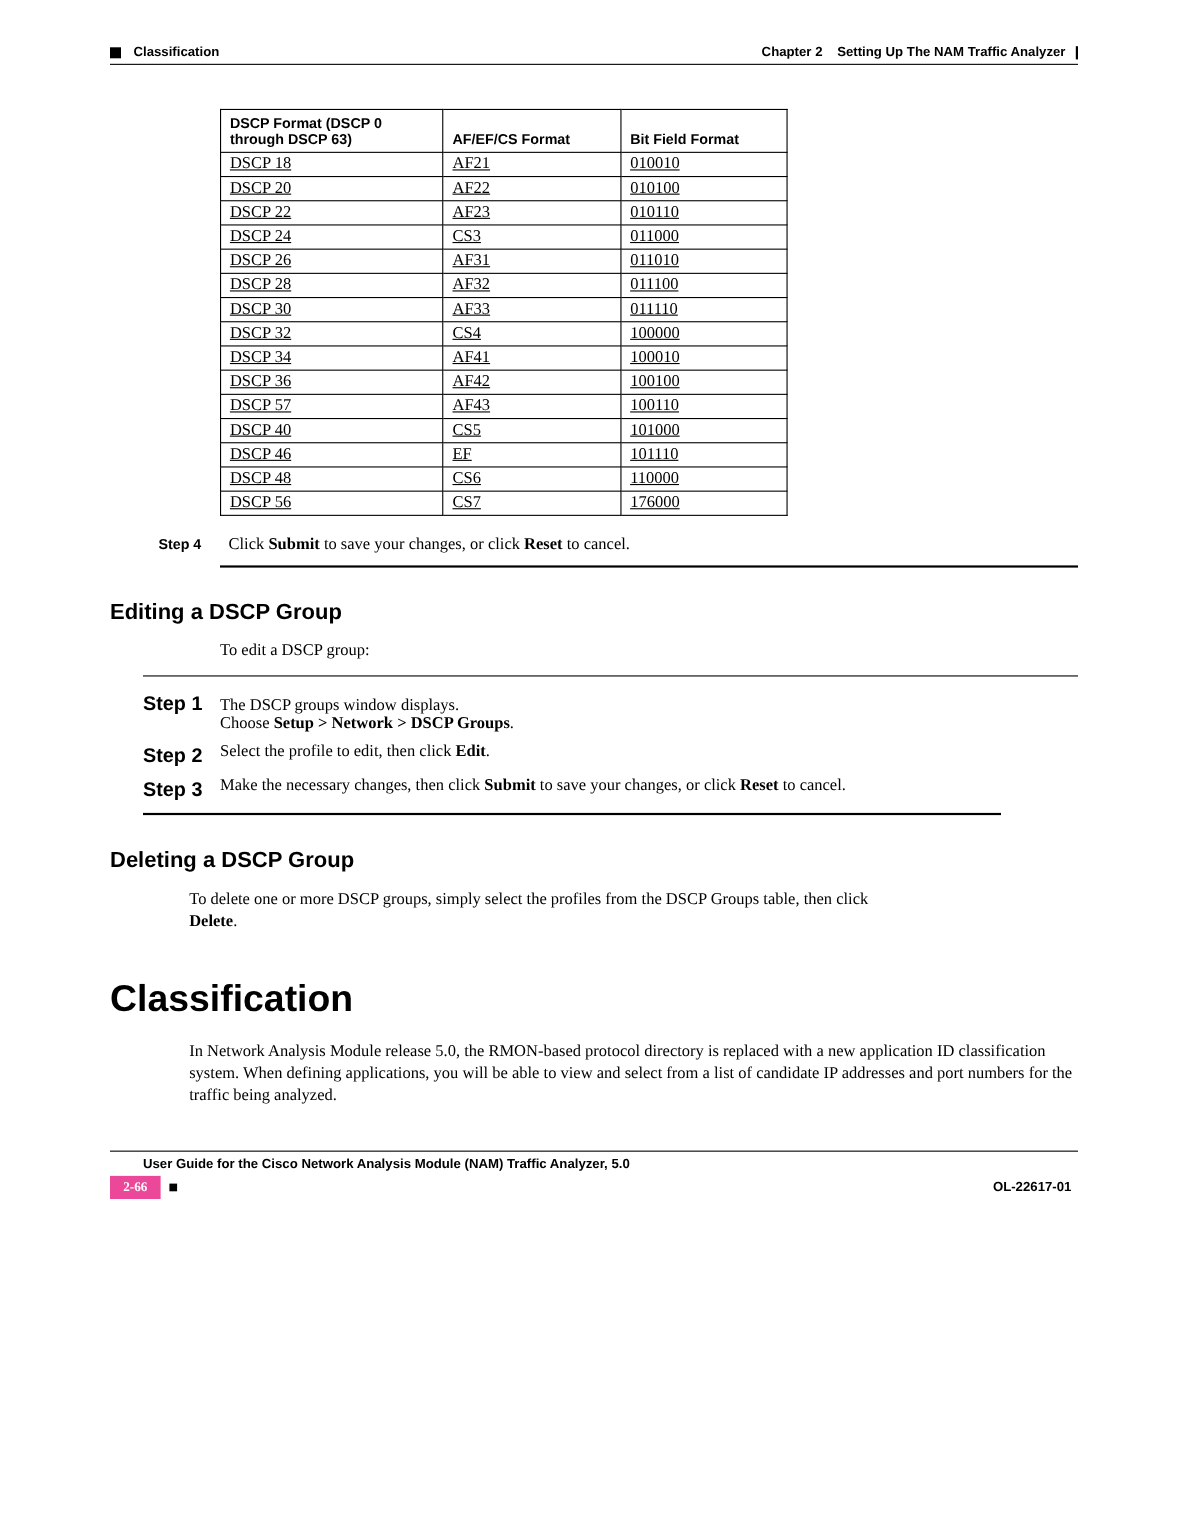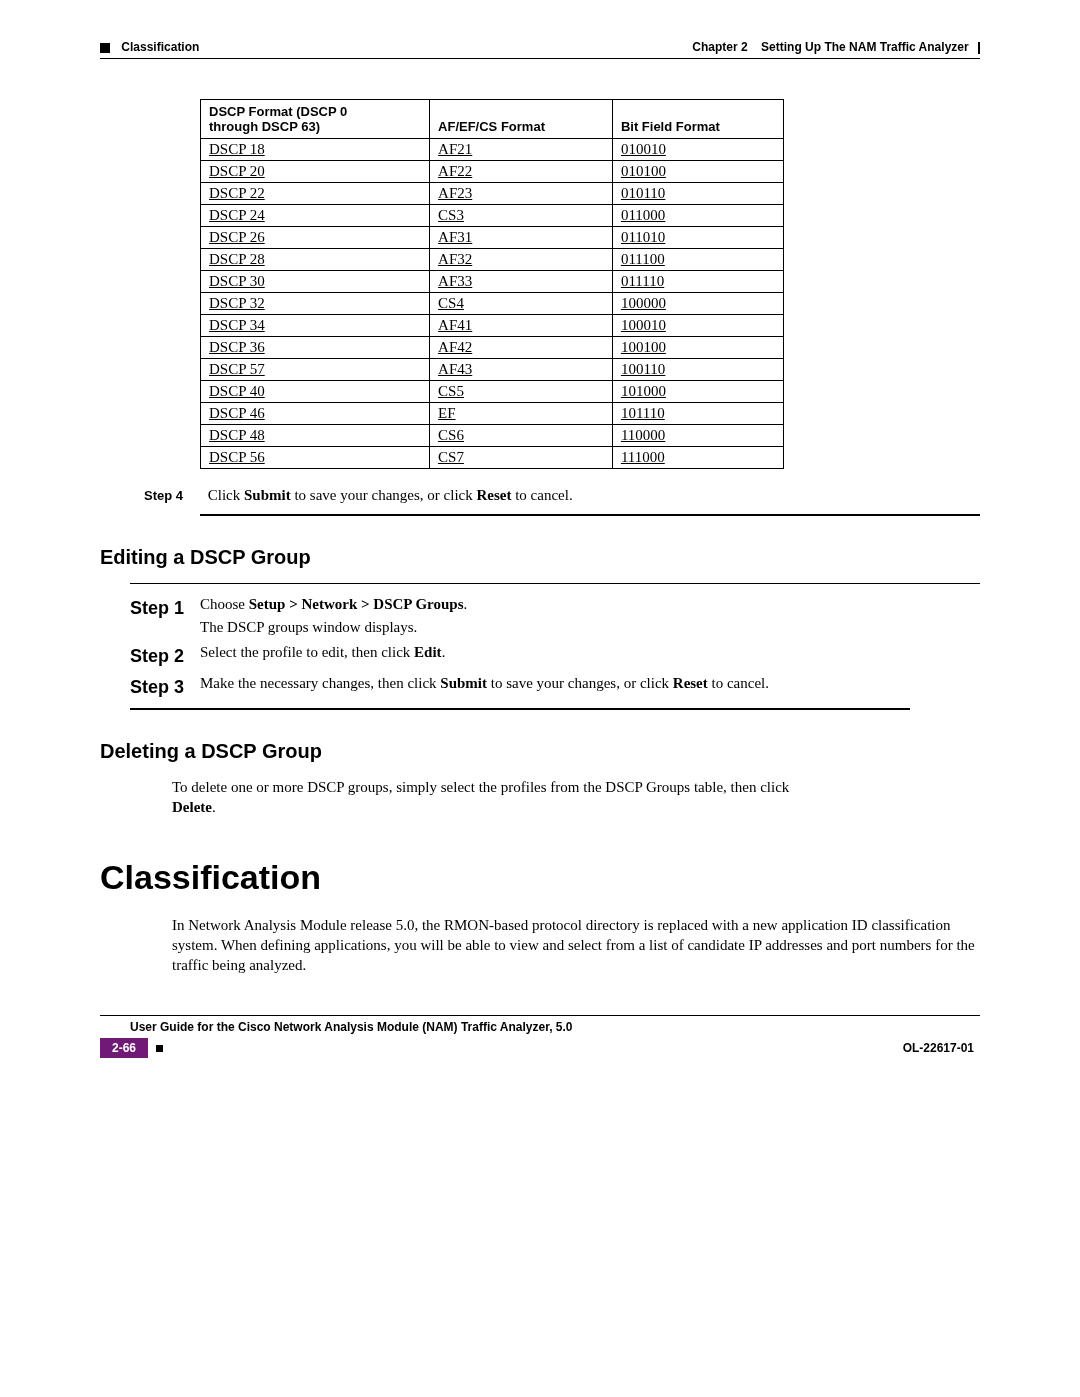--- a/index.html
+++ b/index.html
@@ -26,21 +26,21 @@
   }
   .header-left .sq, .header-right .bar { display:inline-block; }
   .sq { width:10px; height:10px; background:#000; margin-right:8px; vertical-align:middle; }
   .bar { width:2px; height:12px; background:#000; margin-left:6px; vertical-align:middle; }
   .header-rule { border-top:1px solid #000; margin-bottom:40px; }
   .table-caption { font-family: Arial, Helvetica, sans-serif; font-style: italic; font-weight: bold; font-size:13px; margin: 30px 0 6px 100px; }
   .table-caption .num { margin-right: 30px; }
   table.dscp {
     border-collapse: collapse;
     margin-left: 100px;
-    width: 584px;
+    width: 516px;
     font-size: 15px;
   }
   table.dscp th {
     font-family: Arial, Helvetica, sans-serif;
     font-weight: bold;
     text-align: left;
     border: 1px solid #000;
     padding: 4px 8px;
     font-size: 13px;
     vertical-align: bottom;
@@ -59,21 +59,21 @@
   .intro { margin-left: 100px; margin-bottom: 14px; }
   .steps { margin-left: 30px; }
   .steps .row { display:flex; margin-bottom:8px; }
   .steps .lbl { font-family: Arial, Helvetica, sans-serif; font-weight:bold; font-size:18px; width:70px; flex-shrink:0; padding-top:2px; }
   .steps .txt { flex:1; }
   h1.big { font-family: Arial, Helvetica, sans-serif; font-weight: bold; font-size: 34px; margin: 40px 0 18px 0; }
   .body-para { margin-left: 72px; line-height: 1.35; }
   .footer-rule { border-top:1px solid #000; margin-top: 40px; }
   .footer-title { font-family: Arial, Helvetica, sans-serif; font-weight:bold; font-size:12px; margin: 4px 0 4px 30px; }
   .footer-row { display:flex; align-items:center; justify-content:space-between; font-family: Arial, Helvetica, sans-serif; font-size:12px; font-weight:bold; }
-  .page-num-box { background:#701a75; color:#fff; padding:3px 12px; margin-right:8px; }
+  .page-num-box { background:#ec4899; color:#fff; padding:3px 12px; margin-right:8px;font-family:Liberation Serif, serif; }
   .footer-right .bar { margin-left:6px; }
   .footer-left { display:flex; align-items:center; }
   .little-sq { width:7px; height:7px; background:#000; margin:0 3px 0 0; display:inline-block; }
   .b { font-weight:bold; }
 </style>
 </head>
 <body>
 
 <div class="page">
 
@@ -170,42 +170,43 @@
           <td>101110</td>
         </tr>
         <tr>
           <td>DSCP 48</td>
           <td>CS6</td>
           <td>110000</td>
         </tr>
         <tr>
           <td>DSCP 56</td>
           <td>CS7</td>
-          <td>111000</td>
+          <td>176000</td>
         </tr>
       </tbody>
   </table>
 
   <div class="step-line">
     <span class="step-label">Step 4</span>
     <span>
       <span>Click </span><span class="b">Submit</span><span> to save your changes, or click </span><span class="b">Reset</span><span> to cancel.</span>
     </span>
   </div>
   <hr class="hr-thick">
 
   <h2 class="section">Editing a DSCP Group</h2>
+  <div class="intro">To edit a DSCP group:</div>
 
   <hr class="hr-thin">
   <div class="steps" id="edit-steps">
       <div class="row">
         <div class="lbl">Step 1</div>
         <div class="txt">
+          <div style="margin-top: 6px;">The DSCP groups window displays.</div>
           <div><span>Choose </span><span class="b">Setup &gt; Network &gt; DSCP Groups</span><span>.</span></div>
-          <div style="margin-top: 6px;">The DSCP groups window displays.</div>
         </div>
       </div>
       <div class="row">
         <div class="lbl">Step 2</div>
         <div class="txt">
           <div><span>Select the profile to edit, then click </span><span class="b">Edit</span><span>.</span></div>
         </div>
       </div>
       <div class="row">
         <div class="lbl">Step 3</div>

